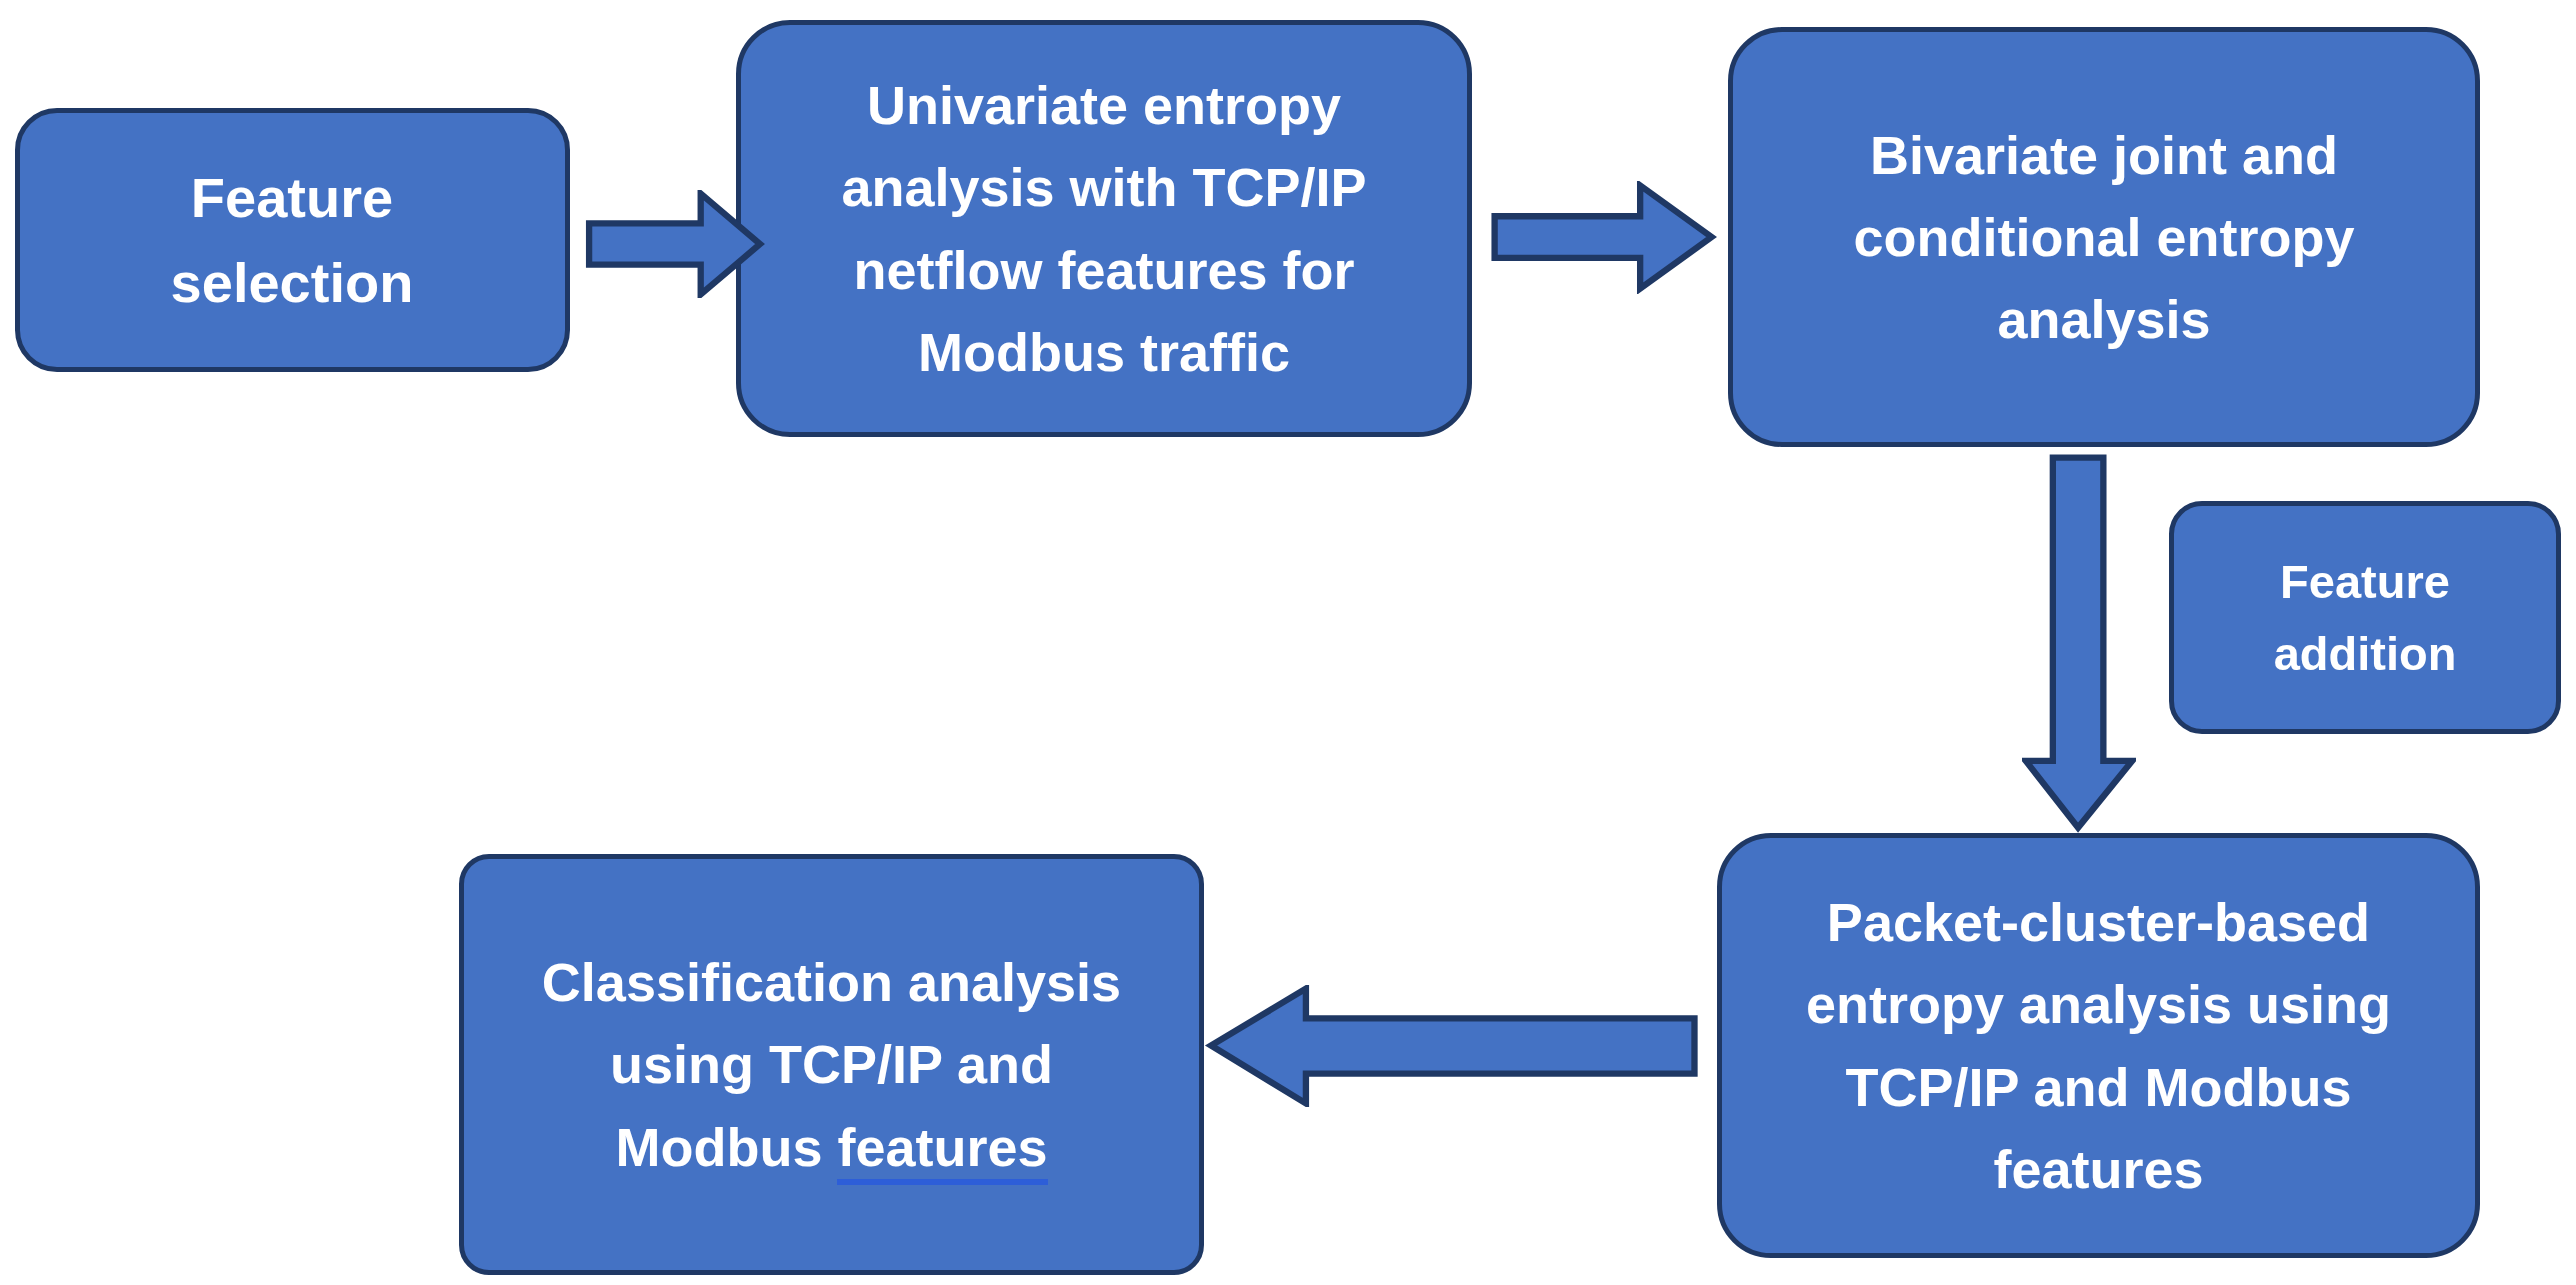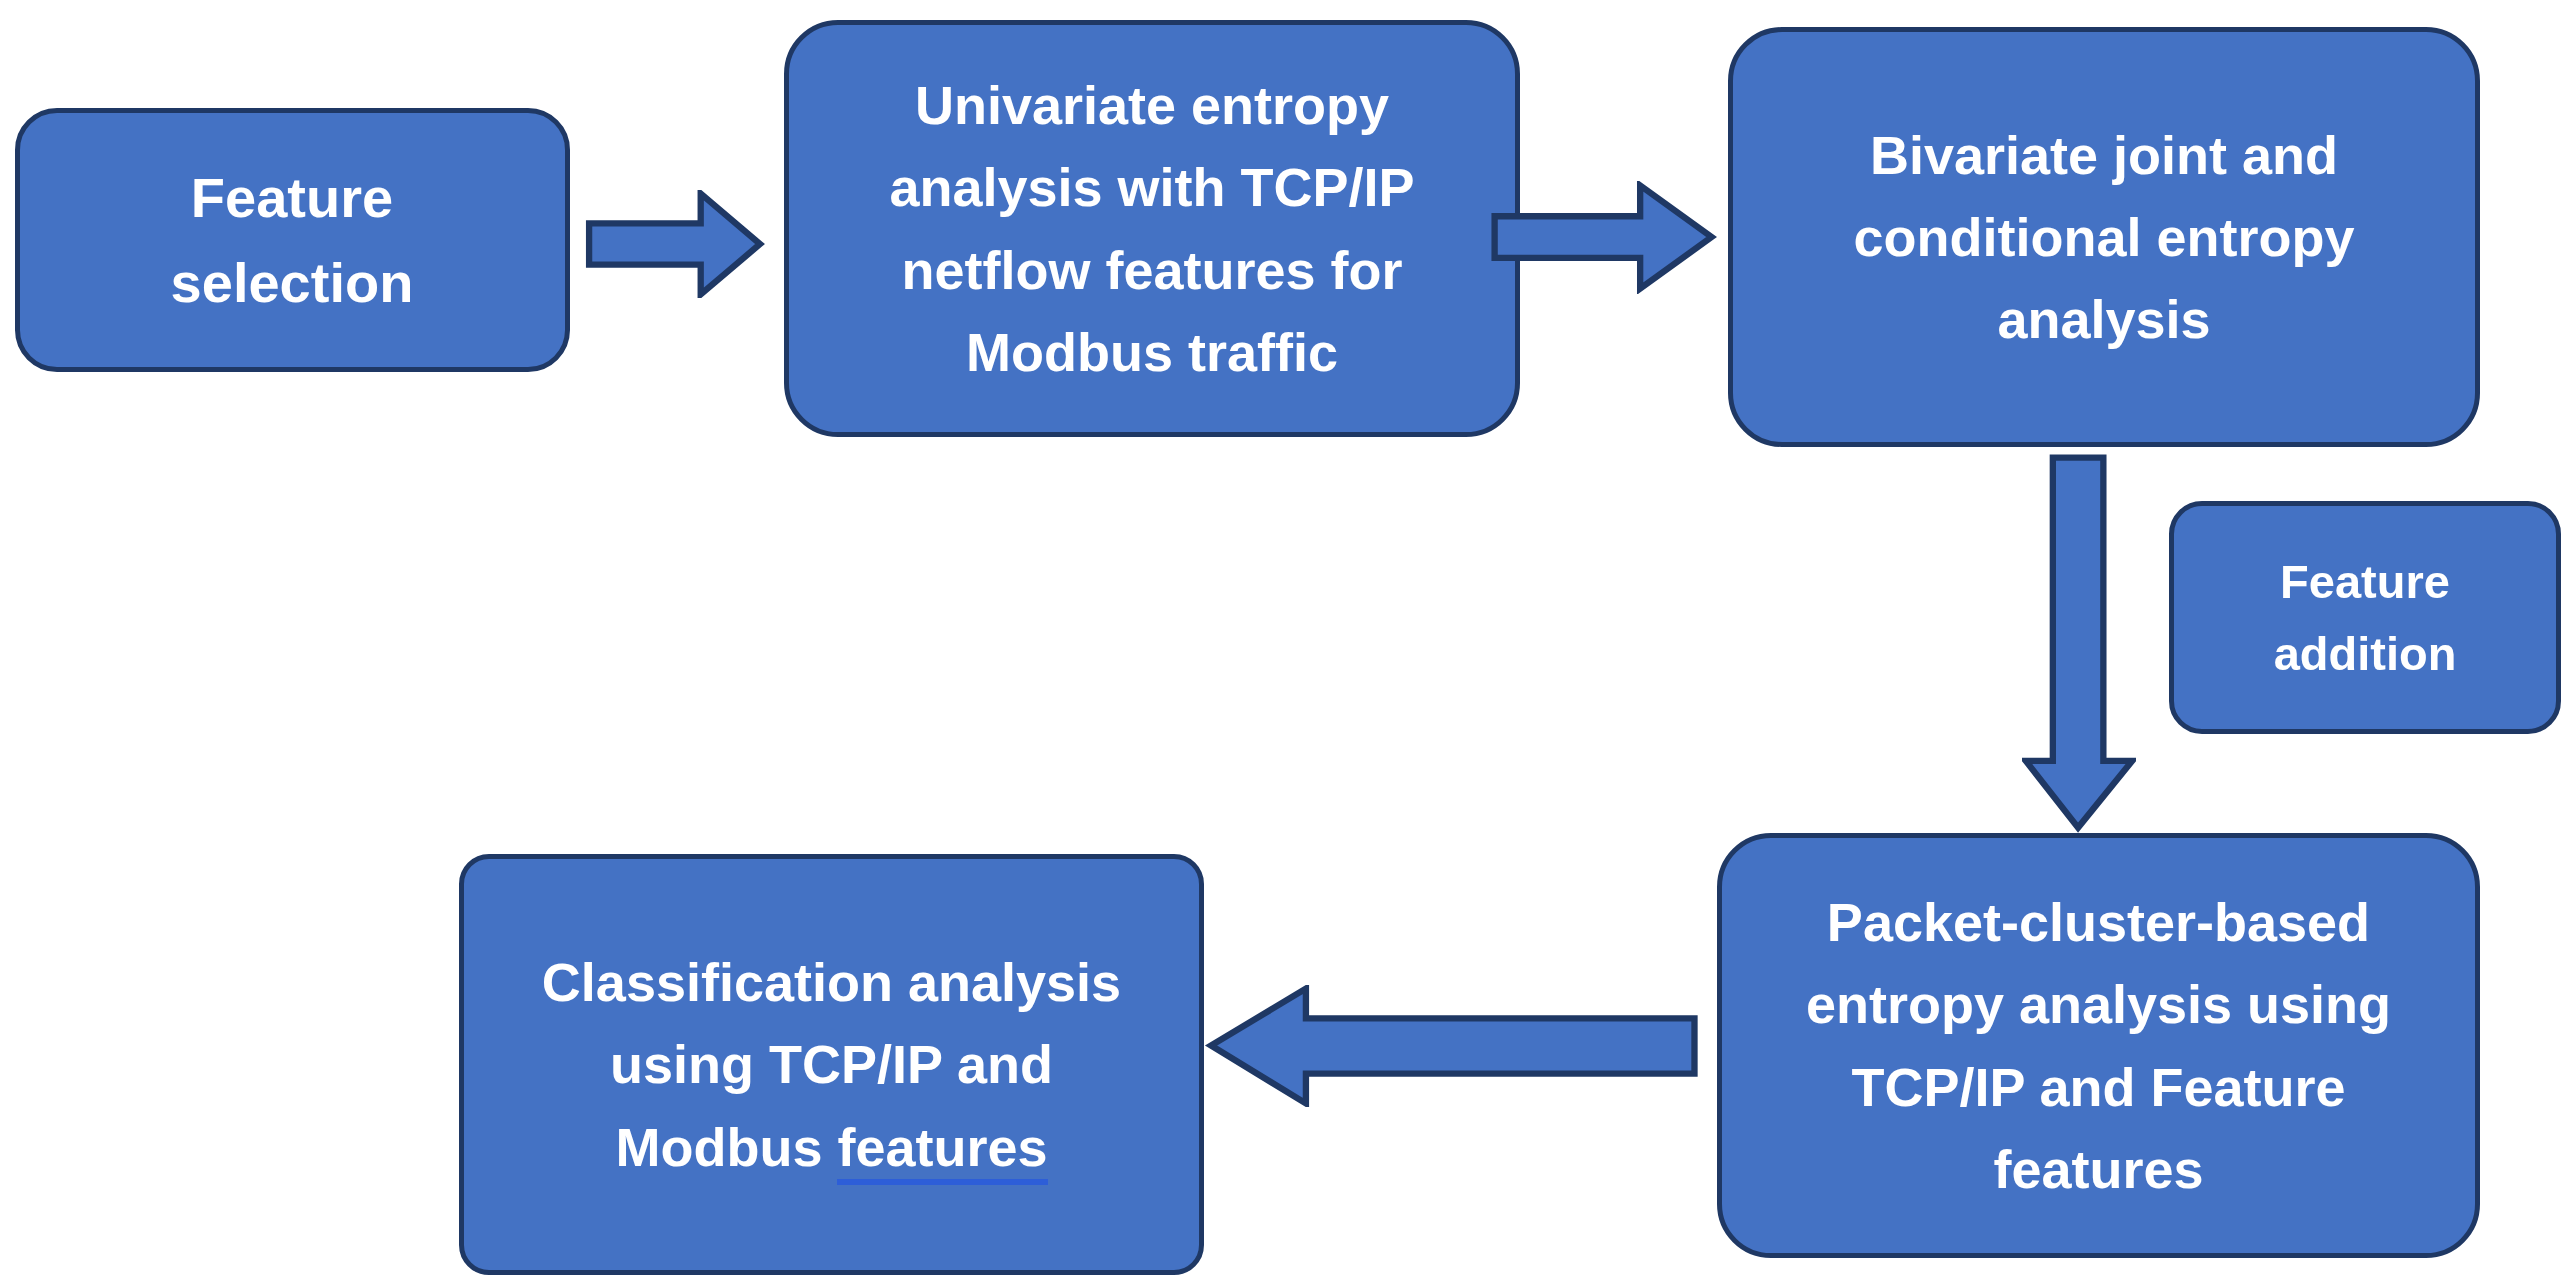--- a/index.html
+++ b/index.html
@@ -39,21 +39,21 @@
     position: absolute;
   }
   .arrow polygon {
     fill: #4472C4;
     stroke: #1f3864;
     stroke-width: 7;
     stroke-linejoin: miter;
   }
 
   #node-feature-selection { left: 14.5px;   top: 108px; width: 555px; height: 264px; font-size: 56px; border-radius: 42px; }
-  #node-univariate        { left: 784px;  top: 20px;  width: 736px; height: 417px; font-size: 54px; border-radius: 54px; }
+  #node-univariate        { left: 736px;  top: 20px;  width: 736px; height: 417px; font-size: 54px; border-radius: 54px; }
   #node-bivariate         { left: 1728px; top: 27px;  width: 752px; height: 420px; font-size: 54px; border-radius: 54px; align-items: center; }
   #node-feature-addition  { left: 2169px; top: 501px; width: 392px; height: 233px; font-size: 47px; border-radius: 33px; }
   #node-packet-cluster    { left: 1717px; top: 833px; width: 763px; height: 425px; font-size: 54px; border-radius: 54px; }
   #node-classification    { left: 459px;  top: 854px; width: 745px; height: 421px; font-size: 54px; border-radius: 30px; text-align: center; }
 
   #arrow-1 { left: 585px;  top: 190px;  width: 181px; height: 108px; }
   #arrow-2 { left: 1491px; top: 181px;  width: 226px; height: 113px; }
   #arrow-3 { left: 2022px; top: 454px;  width: 114px; height: 379px; }
   #arrow-4 { left: 1202px; top: 985px; width: 497px; height: 122px; }
 </style>
@@ -81,21 +81,21 @@
   </div>
 
   <div class="node" id="node-feature-addition">
     <span class="node-text">Feature
 addition</span>
   </div>
 
   <div class="node" id="node-packet-cluster">
     <span class="node-text">Packet-cluster-based
 entropy analysis using
-TCP/IP and Feature
+TCP/IP and Modbus
 features</span>
   </div>
 
   <div class="node" id="node-classification">
     <span class="node-text"><span>Classification analysis
 using TCP/IP and
 Modbus </span><span class="underlined">features</span></span>
   </div>
 
   <svg class="arrow" id="arrow-1" viewBox="0 0 200 120">

